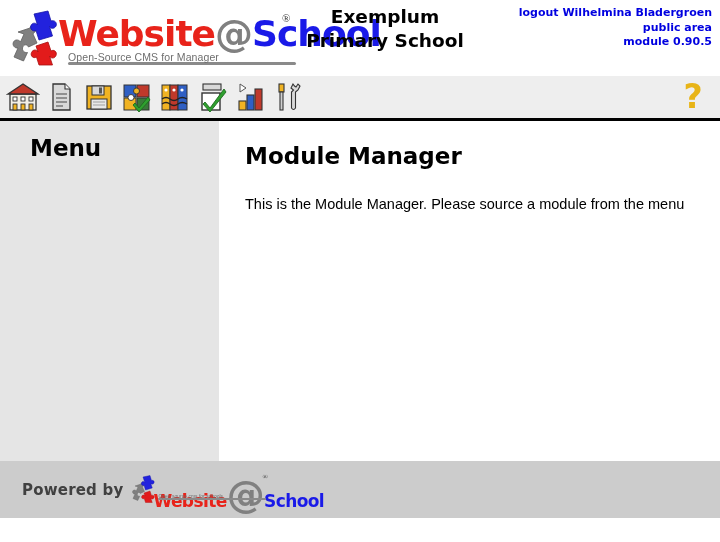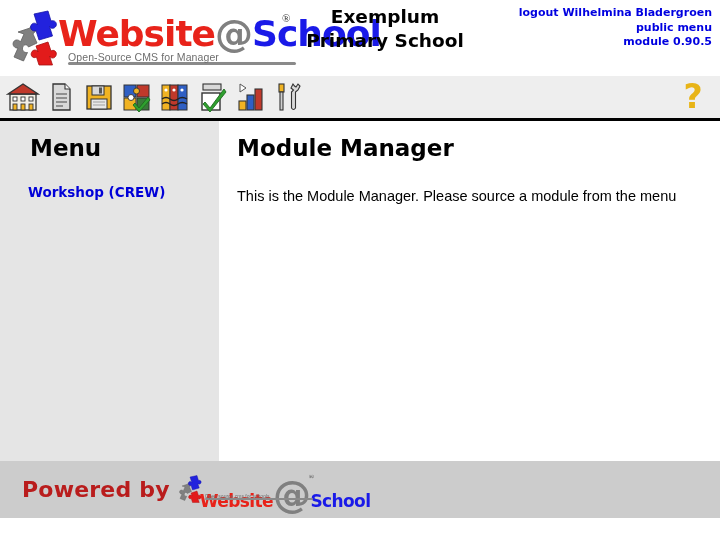--- a/index.html
+++ b/index.html
@@ -192,21 +192,21 @@
     font-size: 13.5px;
     font-weight: bold;
     color: #0000d8;
     text-decoration: none;
     cursor: pointer;
   }
 
   .content {
     flex: 1 1 auto;
     background: #ffffff;
-    padding: 0;
+    padding: 8px;
   }
   .content-title {
     font-family: "DejaVu Sans", sans-serif;
     font-size: 23px;
     font-weight: bold;
     color: #000000;
     margin: 15px 0 0 18px;
     line-height: 1.1;
   }
   .content-text {
@@ -221,22 +221,22 @@
   .footer {
     position: relative;
     height: 57px;
     background: #cccccc;
     display: flex;
     align-items: center;
   }
   .powered-by {
     font-family: "DejaVu Sans", sans-serif;
     font-weight: bold;
-    font-size: 22px;
-    color: #b91c1c;
+    font-size: 15px;
+    color: #404040;
     margin-left: 22px;
     letter-spacing: 0.2px;
   }
   .logo-small {
     position: relative;
     width: 150px;
     height: 34px;
     margin-left: 8px;
     flex: 0 0 150px;
   }
@@ -321,21 +321,21 @@
       <div class="logo-tagline">Open-Source CMS for Manager</div>
     </div>
 
     <div class="school-title">
       <div>Exemplum</div>
       <div>Primary School</div>
     </div>
 
     <div class="user-block">
       <div><a href="#">logout Wilhelmina Bladergroen</a></div>
-      <div>public menu</div>
+      <div>public area</div>
       <div>module 0.90.5</div>
     </div>
 
   </div>
 
   <div class="toolbar">
     <div class="toolbar-icons">
 
       <button class="tb-btn">
         <svg width="34" height="34" viewBox="0 0 34 34">
@@ -426,25 +426,20 @@
 
     <div class="help-btn">
       <span class="help-q">?</span>
     </div>
   </div>
 
   <div class="body-area">
 
     <div class="sidebar">
       <div class="menu-title">Menu</div>
-      <ul class="menu-list">
-        <li>
-          <a class="menu-link" href="#">Workshop (CREW)</a>
-        </li>
-      </ul>
     </div>
 
     <div class="content">
       <div class="content-title">Module Manager</div>
       <div class="content-text">This is the Module Manager. Please source a module from the menu</div>
     </div>
 
   </div>
 
   <div class="footer">

